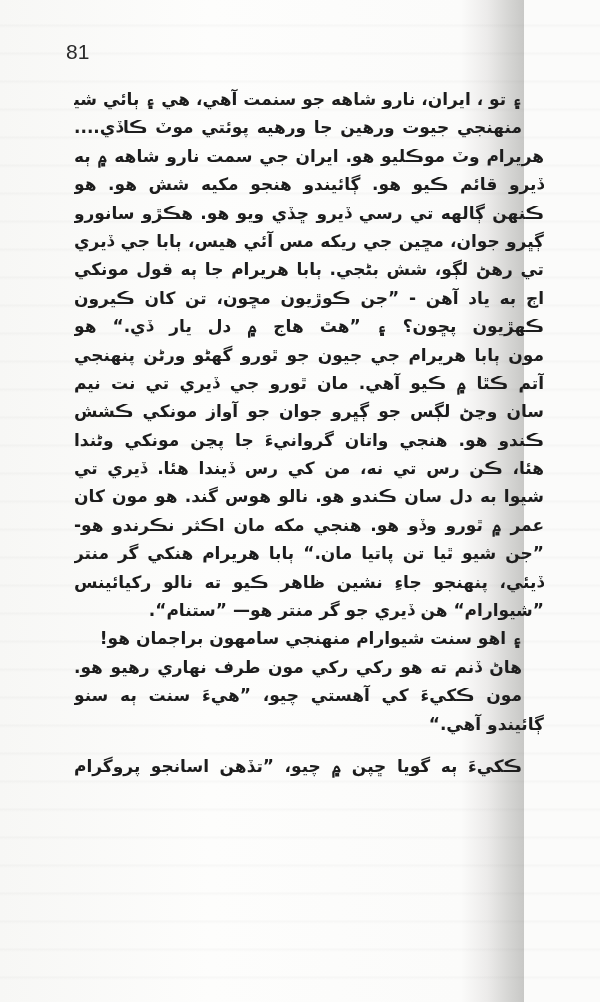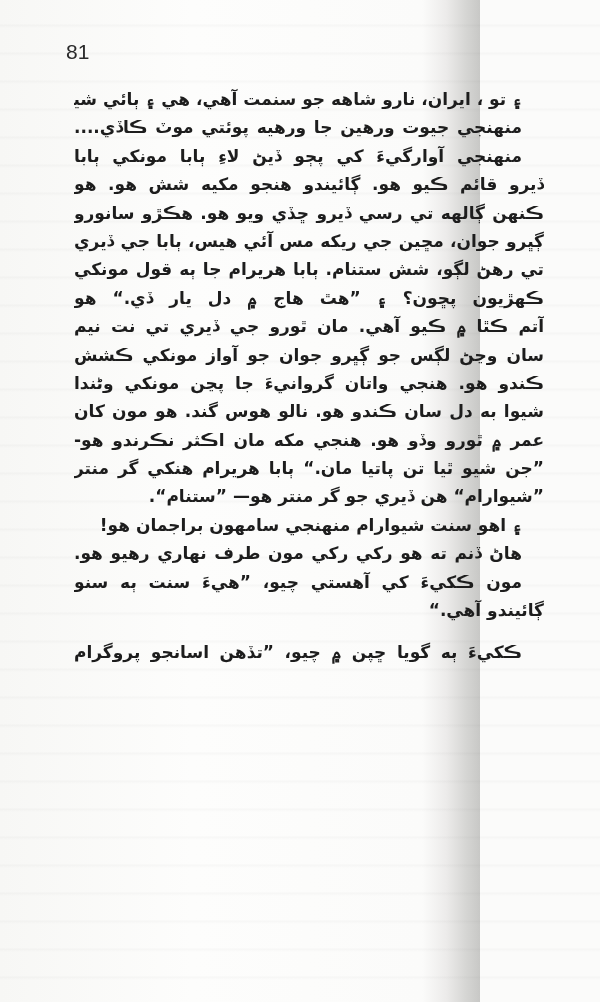--- a/index.html
+++ b/index.html
@@ -11,21 +11,21 @@
       height: 1002px;
       overflow: hidden;
       background: #fbfbfa;
       position: relative;
       font-family: "DejaVu Sans", sans-serif;
       color: #1c1c1c;
     }
     .page {
       position: absolute;
       left: 0; top: 0;
-      width: 480px; height: 1002px;
+      width: 524px; height: 1002px;
       background: linear-gradient(to right, #f7f7f5 0%, #fdfdfc 40%, #fbfbfa 88%, #ecebea 93%, #d6d6d4 97%, #c8c8c6 100%);
     }
     .ghost {
       position: absolute;
       left: 0; top: 0; width: 600px; height: 1002px;
       background:
         repeating-linear-gradient(to bottom, transparent 0px, transparent 24px, rgba(0,0,0,0.025) 25px, transparent 28px);
       pointer-events: none;
     }
     .page-number {
@@ -66,32 +66,36 @@
 
 <div class="page">
   <div class="ghost"></div>
 
   <div class="page-number">81</div>
 
   <div class="text-block">
 
     <div class="line indent">۽ تو ، ايران، نارو شاهه جو سنمت آهي، هي ۽ ٻائي شيوارام!“</div>
     <div class="line indent">منهنجي جيوت ورهين جا ورهيه پوئتي موٽ ڪاڏي....</div>
-    <div class="line indent">منهنجي آوارگيءَ کي پڄو ڏيڻ لاءِ ٻابا مونکي ٻابا</div>
+    <div class="line">هريرام وٽ موڪليو هو. ايران جي سمت نارو شاهه ۾ ٻه</div>
     <div class="line">ڏيرو قائم ڪيو هو. ڳائيندو هنجو مکيه شش هو. هو</div>
     <div class="line">ڪنهن ڳالهه تي رسي ڏيرو ڇڏي ويو هو. هڪڙو سانورو</div>
     <div class="line">ڳڀرو جوان، مڇين جي ريکه مس آئي هيس، ٻابا جي ڏيري</div>
-    <div class="line">تي رهڻ لڳو، شش ستنام. ٻابا هريرام جا ٻه قول مونکي</div>
+    <div class="line">تي رهڻ لڳو، شش بڻجي. ٻابا هريرام جا ٻه قول مونکي</div>
+    <div class="line">اڄ به ياد آهن - ”جن ڪوڙيون مڇون، تن کان ڪيرون</div>
     <div class="line">ڪهڙيون پڇون؟ ۽ ”هٿ هاج ۾ دل يار ڏي.“ هو</div>
+    <div class="line">مون ٻابا هريرام جي جيون جو ٿورو گهڻو ورڻن پنهنجي</div>
     <div class="line">آتم ڪٿا ۾ ڪيو آهي. مان ٿورو جي ڏيري تي نت نيم</div>
     <div class="line">سان وڃڻ لڳس جو ڳڀرو جوان جو آواز مونکي ڪشش</div>
     <div class="line">ڪندو هو. هنجي واتان گروانيءَ جا پڃن مونکي وڻندا</div>
+    <div class="line">هئا، ڪن رس تي نه، من کي رس ڏيندا هئا. ڏيري تي</div>
     <div class="line">شيوا به دل سان ڪندو هو. نالو هوس گند. هو مون کان</div>
     <div class="line">عمر ۾ ٿورو وڏو هو. هنجي مکه مان اڪثر نڪرندو هو-</div>
     <div class="line">”جن شيو ٿيا تن پاتيا مان.“ ٻابا هريرام هنکي گر منتر</div>
+    <div class="line">ڏيئي، پنهنجو جاءِ نشين ظاهر ڪيو ته نالو رکيائينس</div>
     <div class="line short">”شيوارام“ هن ڏيري جو گر منتر هو— ”ستنام“.</div>
 
     <div class="line indent short">۽ اهو سنت شيوارام منهنجي سامهون براجمان هو!</div>
 
     <div class="line indent">هاڻ ڏنم ته هو رکي رکي مون طرف نهاري رهيو هو.</div>
     <div class="line indent">مون ڪکيءَ کي آهستي چيو، ”هيءَ سنت ٻه سنو</div>
     <div class="line short">ڳائيندو آهي.“</div>
 
     <div class="gap"></div>
 

